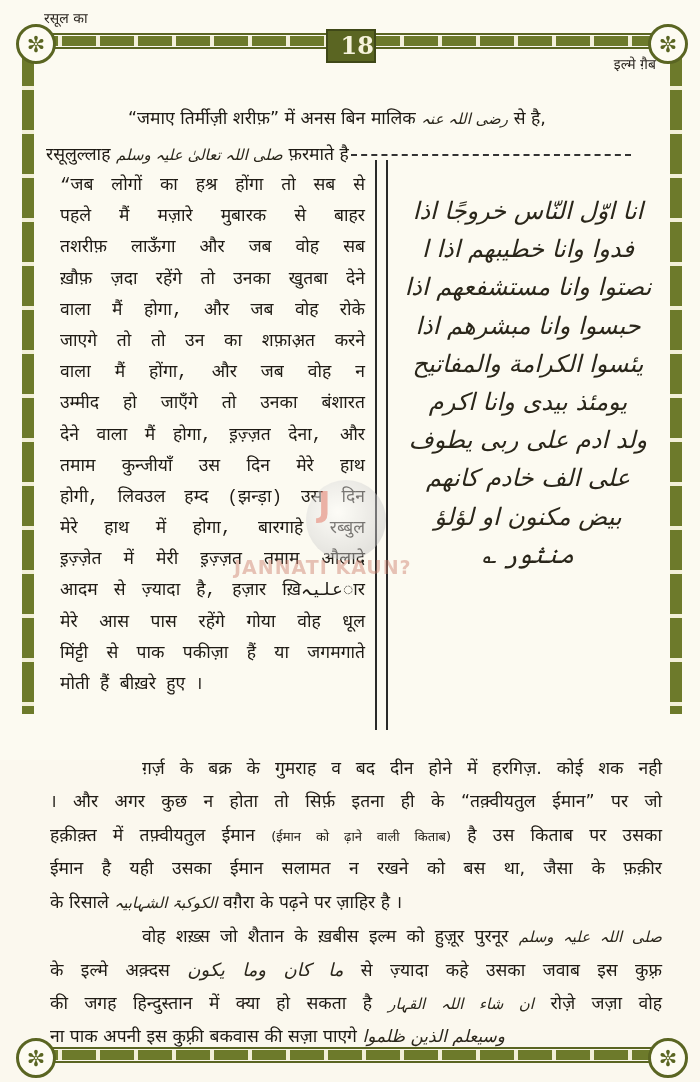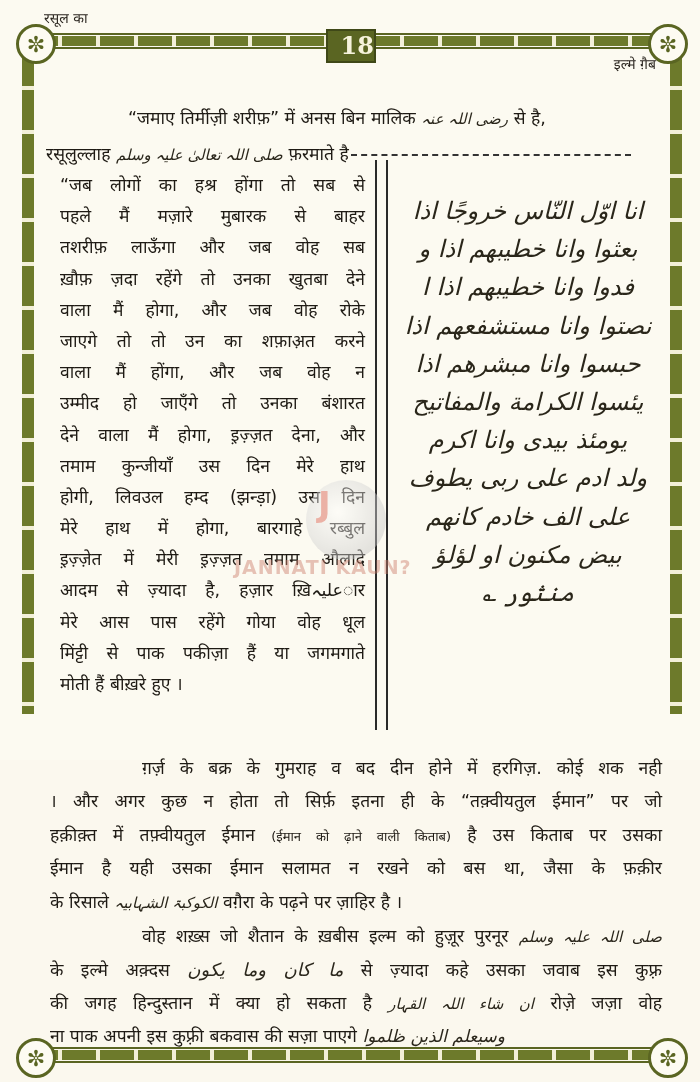--- a/index.html
+++ b/index.html
@@ -26,21 +26,21 @@
   .corner.tl{left:16px;top:24px;}
   .corner.tr{right:12px;top:24px;}
   .corner.bl{left:16px;top:1038px;}
   .corner.br{right:12px;top:1038px;}
   .page-num{position:absolute;left:326px;top:22px;width:46px;height:30px;background:#5a6522;color:#f6f3dc;
     font-family:"DejaVu Serif",serif;font-weight:bold;font-size:24px;text-align:right;line-height:30px;
     border:2px solid #3f4818;margin-top:7px;}
   .line{position:absolute;font-size:17.5px;line-height:28px;white-space:nowrap;}
   .dash{display:inline-block;border-bottom:2px dashed #333;width:280px;height:0;vertical-align:middle;margin-left:2px;}
   .divider{position:absolute;width:2px;background:#2a2a2a;}
-  .col-left{position:absolute;left:30px;top:112px;width:320px;}
+  .col-left{position:absolute;left:30px;top:112px;width:320px;font-family:Liberation Mono, monospace;}
   .col-left .l{font-size:17.5px;line-height:31.2px;text-align:justify;text-align-last:justify;white-space:nowrap;height:31.2px;}
   .col-left .l.last{text-align-last:left;}
   .col-right{position:absolute;left:375px;top:110px;width:275px;direction:rtl;text-align:center;}
   .col-right .a{font-size:24px;line-height:38.2px;height:38.2px;font-style:italic;color:#2a261a;white-space:nowrap;}
   .bottom-para{position:absolute;left:30px;width:632px;}
   .bottom-para .l{font-size:17.5px;line-height:33.4px;height:33.4px;white-space:nowrap;text-align:justify;text-align-last:justify;}
   .bottom-para .l.last{text-align-last:left;}
   .small{font-size:13px;}
   .inline-ar{font-style:italic;font-size:15px;color:#2b271c;}
   .watermark{position:absolute;left:270px;top:470px;width:150px;height:130px;pointer-events:none;opacity:.45;}
@@ -97,21 +97,20 @@
     <div class="l">मेरे आस पास रहेंगे गोया वोह धूल</div>
     <div class="l">मिंट्टी से पाक पकीज़ा हैं या जगमगाते</div>
     <div class="l last">मोती हैं बीख़रे हुए ।</div>
   </div>
 
   <div class="divider" style="left:375px;top:160px;height:570px;"></div>
   <div class="divider" style="left:386px;top:160px;height:570px;"></div>
 
   <div class="col-right" style="top:168px;left:392px;width:272px;margin-top:24px;">
     <div class="a">انا اوّل النّاس خروجًا اذا</div>
-    <div class="a">بعثوا وانا خطيبهم اذا و</div>
     <div class="a">فدوا وانا خطيبهم اذا ا</div>
     <div class="a">نصتوا وانا مستشفعهم اذا</div>
     <div class="a">حبسوا وانا مبشرهم اذا</div>
     <div class="a">يئسوا الكرامة والمفاتيح</div>
     <div class="a">يومئذ بيدى وانا اكرم</div>
     <div class="a">ولد ادم على ربى يطوف</div>
     <div class="a">على الف خادم كانهم</div>
     <div class="a">بيض مكنون او لؤلؤ</div>
     <div class="a">منثور ؎</div>
   </div>

